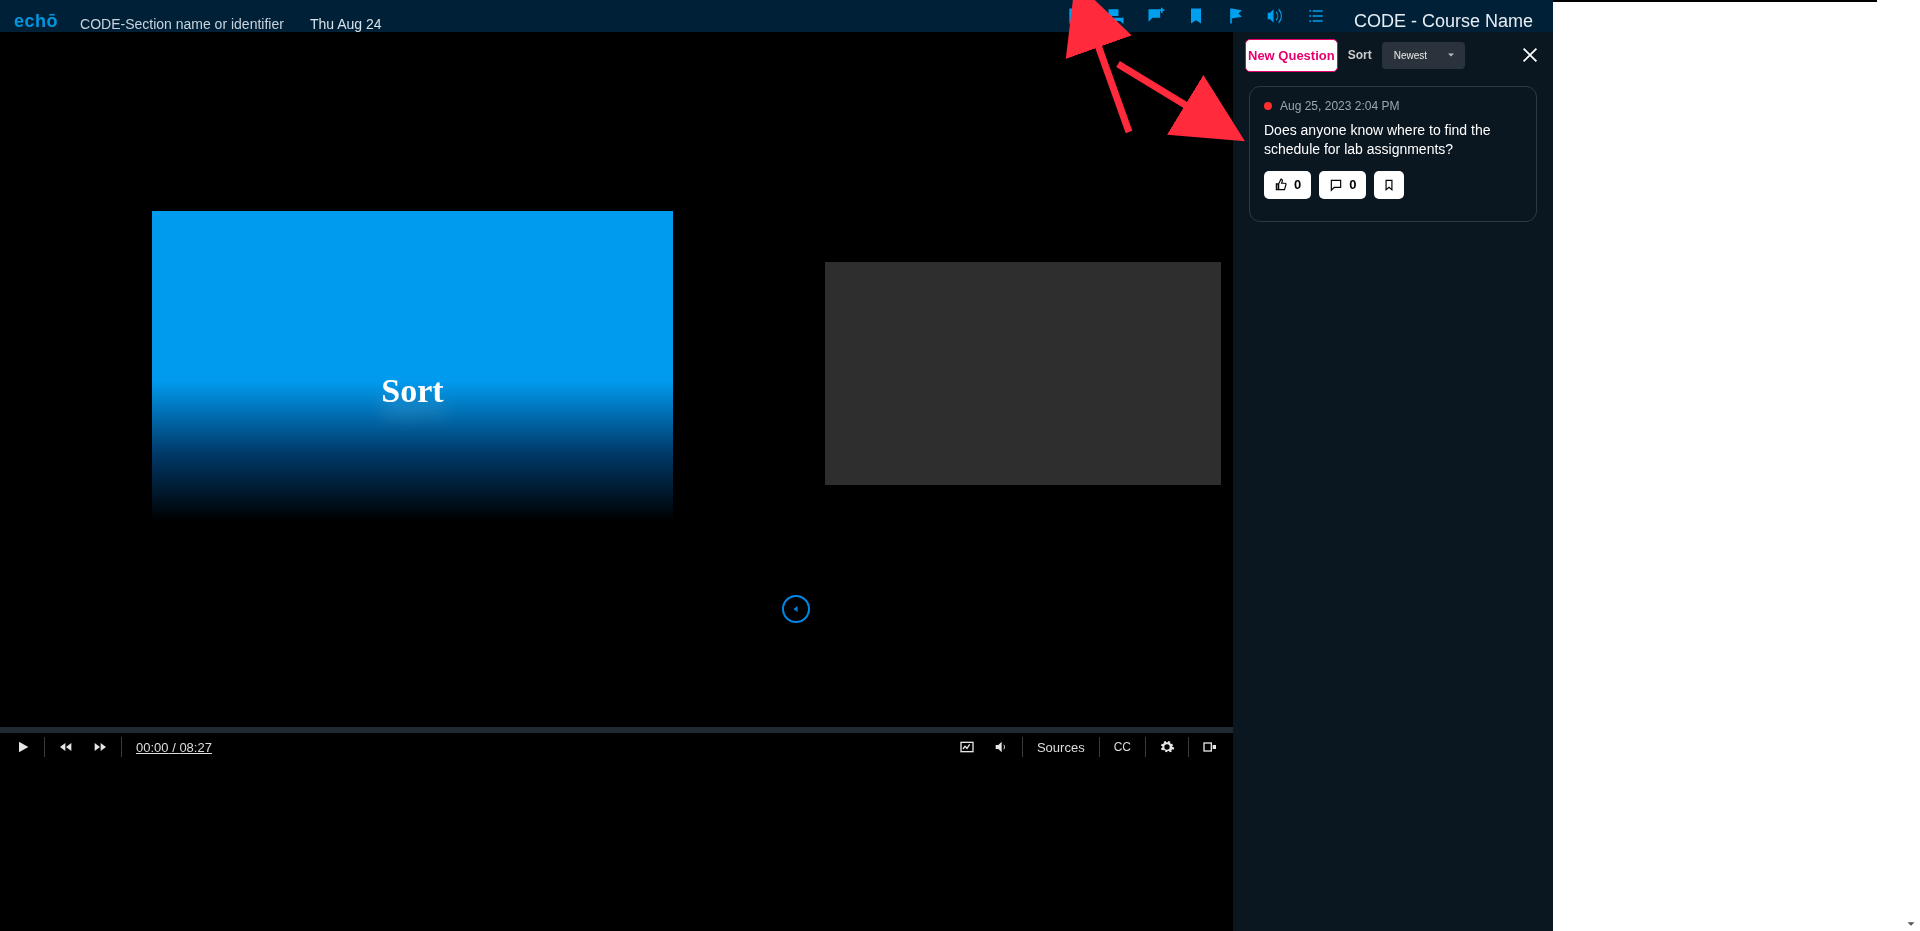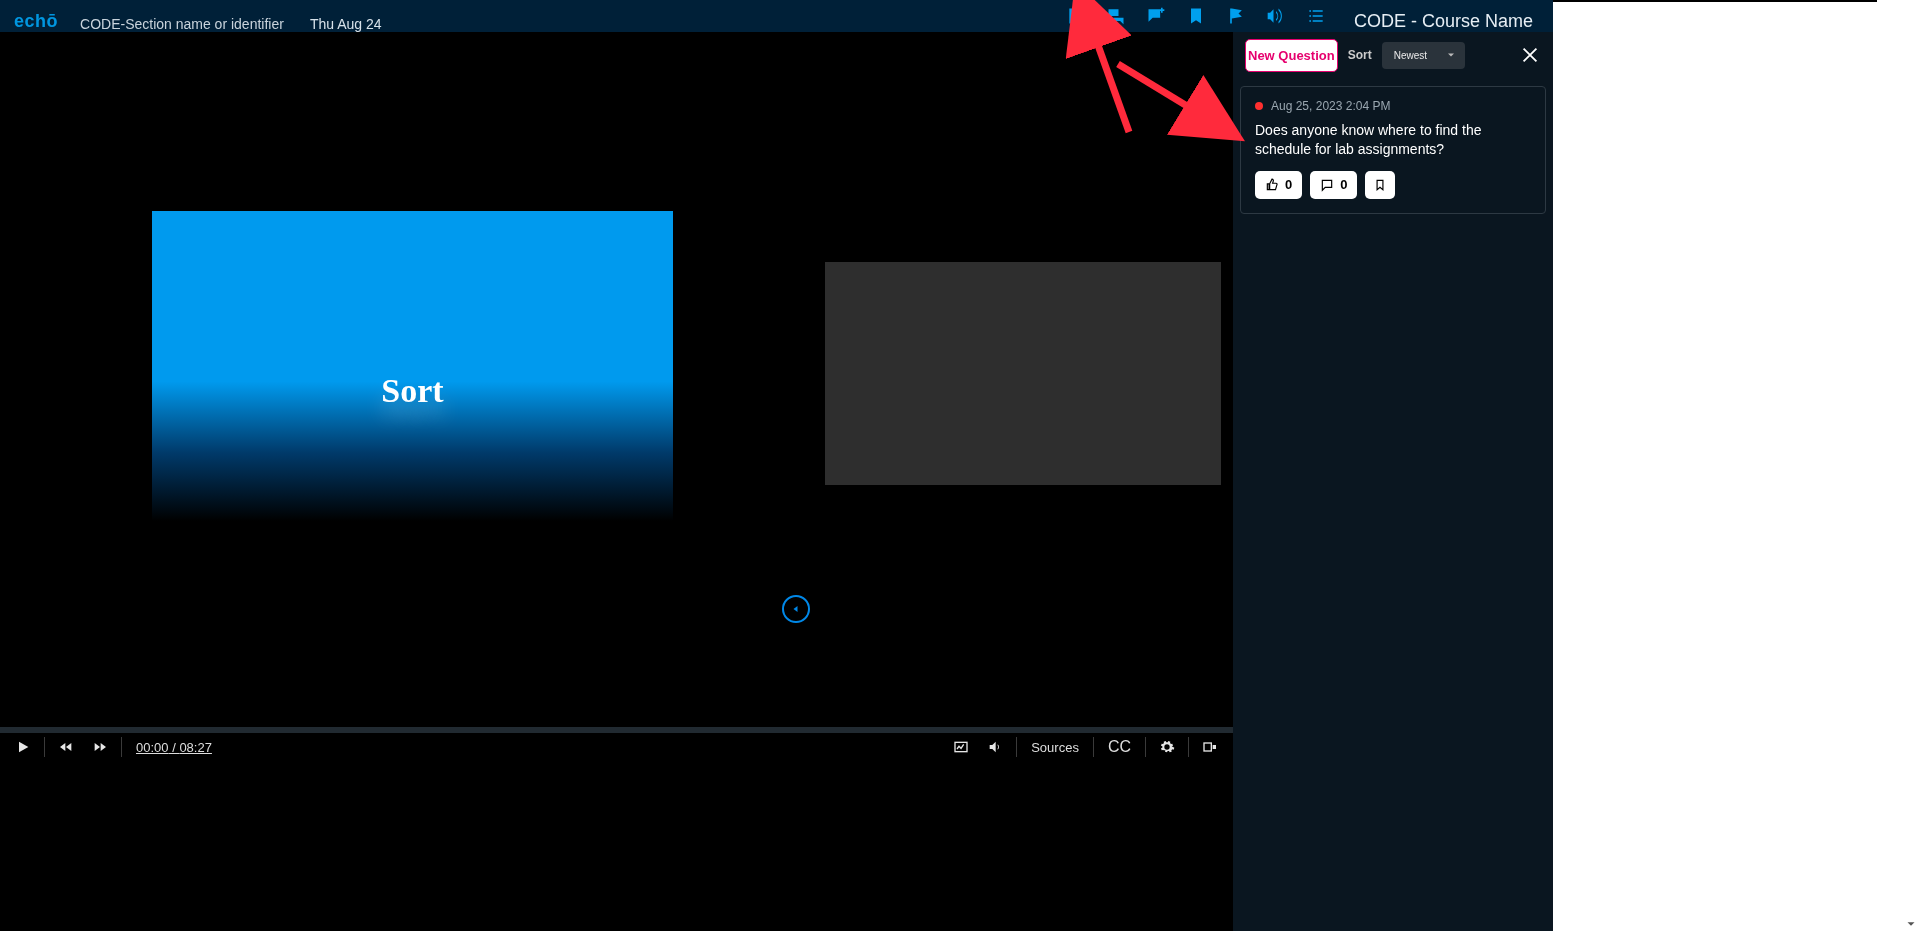--- a/index.html
+++ b/index.html
@@ -30,34 +30,34 @@
   .seekbar{position:absolute;left:0;top:727px;width:1233px;height:6px;background:#212a31;}
 
   
   .controls{position:absolute;left:0;top:733px;width:1233px;height:28px;background:#000;display:flex;align-items:center;padding:0 6px;font-size:13px;color:#ddd;}
   .cbtn{width:34px;height:28px;display:flex;align-items:center;justify-content:center;color:#e6e6e6;cursor:pointer;}
   .cbtn svg{width:16px;height:16px;fill:#e6e6e6;}
   .divider{width:1px;height:20px;background:#3a3a3a;margin:0 4px;}
   .controls .time{margin-left:10px;text-decoration:underline;}
   .controls .flex{flex:1;}
   .txtbtn{padding:0 10px;cursor:pointer;color:#ddd;}
-  .txtbtn.small{font-size:16px;}
+  .txtbtn.small{font-size:12px;}
 
   
   .panel{position:absolute;left:1233px;top:32px;width:320px;height:899px;background:#0a1620;}
   .phead{display:flex;align-items:center;gap:10px;padding:10px 12px;height:46px;}
   .newq{background:#fff;color:#e6006e;border:1.5px solid #e6006e;border-radius:5px;font-size:13px;font-weight:600;padding:8px 2px;cursor:pointer;}
   .sortlbl{font-size:12px;color:#ccc;font-weight:bold;}
   .sortsel{background:#2a333b;color:#eaeaea;border:none;border-radius:4px;padding:8px 38px 8px 12px;font-size:10px;position:relative;cursor:pointer;}
   .sortwrap{position:relative;}
   .sortwrap svg{position:absolute;right:8px;top:50%;transform:translateY(-50%);width:12px;height:12px;fill:#bbb;pointer-events:none;}
   .closep{margin-left:auto;width:22px;height:22px;cursor:pointer;color:#fff;}
   .closep svg{width:22px;height:22px;stroke:#fff;stroke-width:2;fill:none;}
 
-  .card{margin:8px 7px;border:1px solid #2d3943;border-radius:4px;padding:12px 14px 14px;background:#0a1620;}
+  .card{margin:8px 16px;border:1px solid #2d3943;border-radius:11px;padding:12px 14px 22px;background:#0a1620;}
   .cmeta{font-size:12px;color:#9aa7b0;display:flex;align-items:center;gap:8px;margin-bottom:8px;}
   .rdot{width:8px;height:8px;border-radius:50%;background:#ff2f2f;}
   .ctext{font-size:14px;color:#fff;line-height:1.35;margin-bottom:12px;}
   .cacts{display:flex;gap:8px;}
   .pill{background:#fff;color:#000;border-radius:5px;height:28px;display:flex;align-items:center;gap:6px;padding:0 10px;font-size:13px;font-weight:600;cursor:pointer;}
   .pill svg{width:14px;height:14px;fill:none;stroke:#000;stroke-width:2;}
   .pill.icon-only{padding:0 8px;}
 
   
   .arrow{position:absolute;pointer-events:none;}

